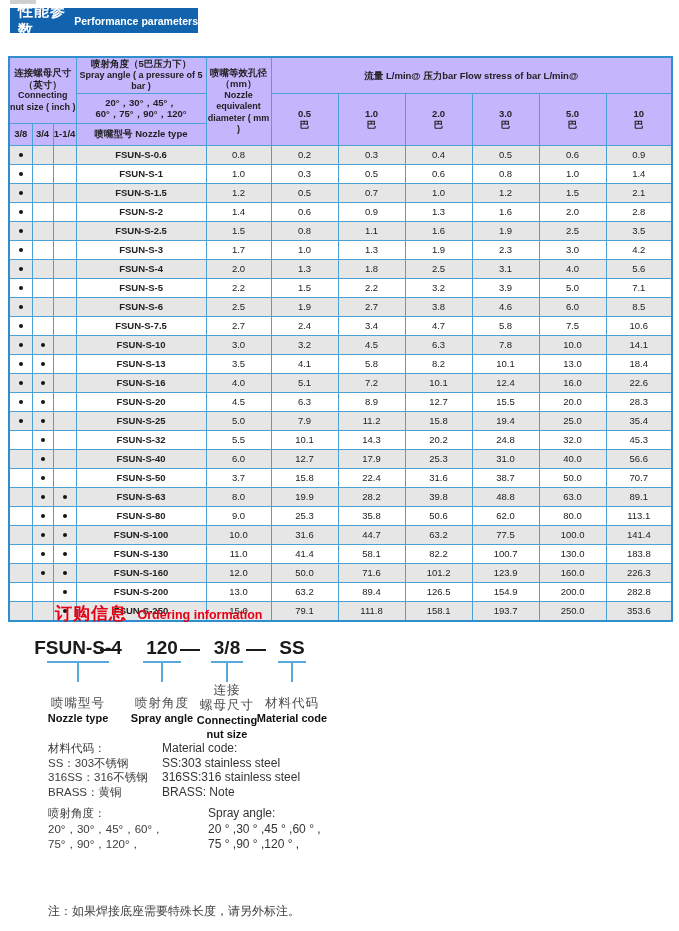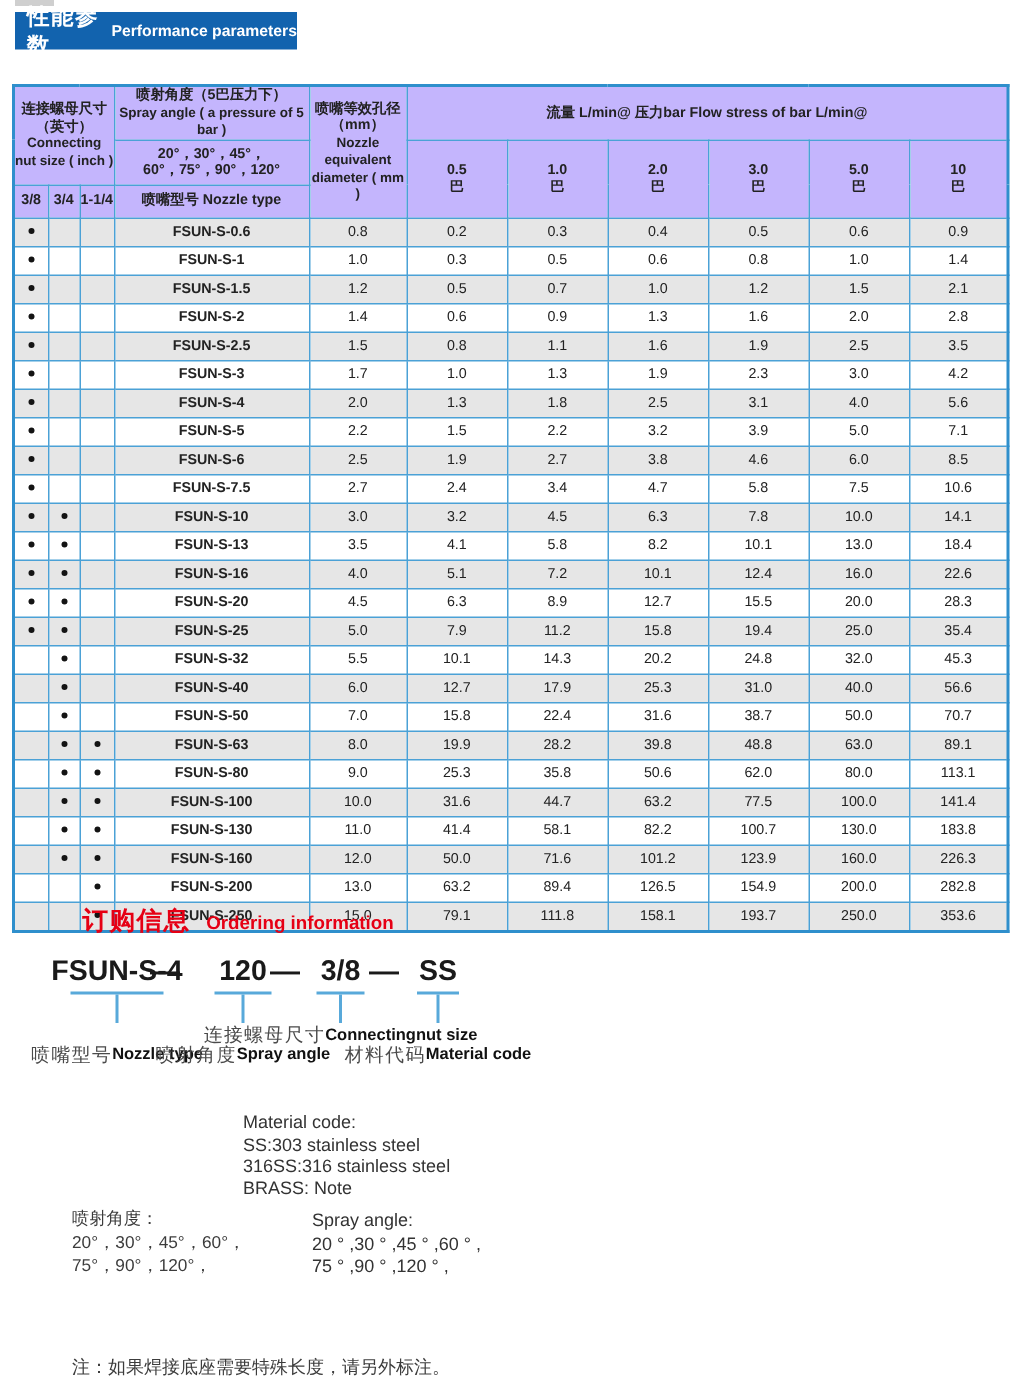--- a/index.html
+++ b/index.html
@@ -47,21 +47,21 @@
   .code-col { position:absolute; top:0; display:flex; flex-direction:column; align-items:center; }
   .code-col.c1 { left:30px;  width:96px; }
   .code-col.c2 { left:125px; width:74px; }
   .code-col.c3 { left:189px; width:76px; }
   .code-col.c4 { left:255px; width:74px; }
   .code-value { font-size:19px; font-weight:bold; color:#1a1a1a; line-height:20px; white-space:nowrap; }
   .tee { display:flex; flex-direction:column; align-items:center; margin-top:3px; }
   .tee-h { height:2px; background:#58a9da; }
   .c1 .tee-h { width:62px; } .c2 .tee-h { width:38px; } .c3 .tee-h { width:32px; } .c4 .tee-h { width:28px; }
   .tee-v { width:2px; height:19px; background:#58a9da; }
-  .labels { display:flex; align-items:flex-start; margin-top:14px; }
+  .labels { display:flex; flex-direction:column; align-items:center; margin-top:14px; }
   .c3 .labels { margin-top:1px; }
   .label-zh { font-size:12.5px; color:#4a4a4a; letter-spacing:1px; line-height:15px; white-space:nowrap; }
   .label-en { font-size:11px; font-weight:bold; color:#111; line-height:14px; white-space:nowrap; }
   .code-dash { position:absolute; top:-1px; width:26px; text-align:center; font-size:20px; font-weight:bold; color:#1a1a1a; }
   .code-dash.d1 { left:97px; } .code-dash.d2 { left:177px; } .code-dash.d3 { left:243px; }
 
   
   .tblock { position:absolute; color:#3c3c3c; }
   .tblock div { white-space:nowrap; }
   .mat-zh { left:48px; top:741px; font-size:11.5px; line-height:14.6px; }
@@ -372,21 +372,21 @@
           <td class="val">25.3</td>
           <td class="val">31.0</td>
           <td class="val">40.0</td>
           <td class="val">56.6</td>
         </tr>
         <tr>
           <td></td>
           <td><span class="dot"></span></td>
           <td></td>
           <td class="model">FSUN-S-50</td>
-          <td class="val">7.0</td>
+          <td class="val">3.7</td>
           <td class="val">15.8</td>
           <td class="val">22.4</td>
           <td class="val">31.6</td>
           <td class="val">38.7</td>
           <td class="val">50.0</td>
           <td class="val">70.7</td>
         </tr>
         <tr>
           <td></td>
           <td><span class="dot"></span></td>
@@ -531,20 +531,26 @@
           <div class="tee-h"></div>
           <div class="tee-v"></div>
         </div>
         <div class="labels">
           <div class="label-zh">材料代码</div>
           <div class="label-en">Material code</div>
         </div>
       </div>
     </div>
 
+  <div class="tblock mat-zh" id="mat-zh">
+      <div>材料代码：</div>
+      <div>SS：303不锈钢</div>
+      <div>316SS：316不锈钢</div>
+      <div>BRASS：黄铜</div>
+    </div>
   <div class="tblock mat-en" id="mat-en">
       <div>Material code:</div>
       <div>SS:303 stainless steel</div>
       <div>316SS:316 stainless steel</div>
       <div>BRASS: Note</div>
     </div>
   <div class="tblock spray-zh" id="spray-zh">
       <div>喷射角度：</div>
       <div>20°，30°，45°，60°，</div>
       <div>75°，90°，120°，</div>

